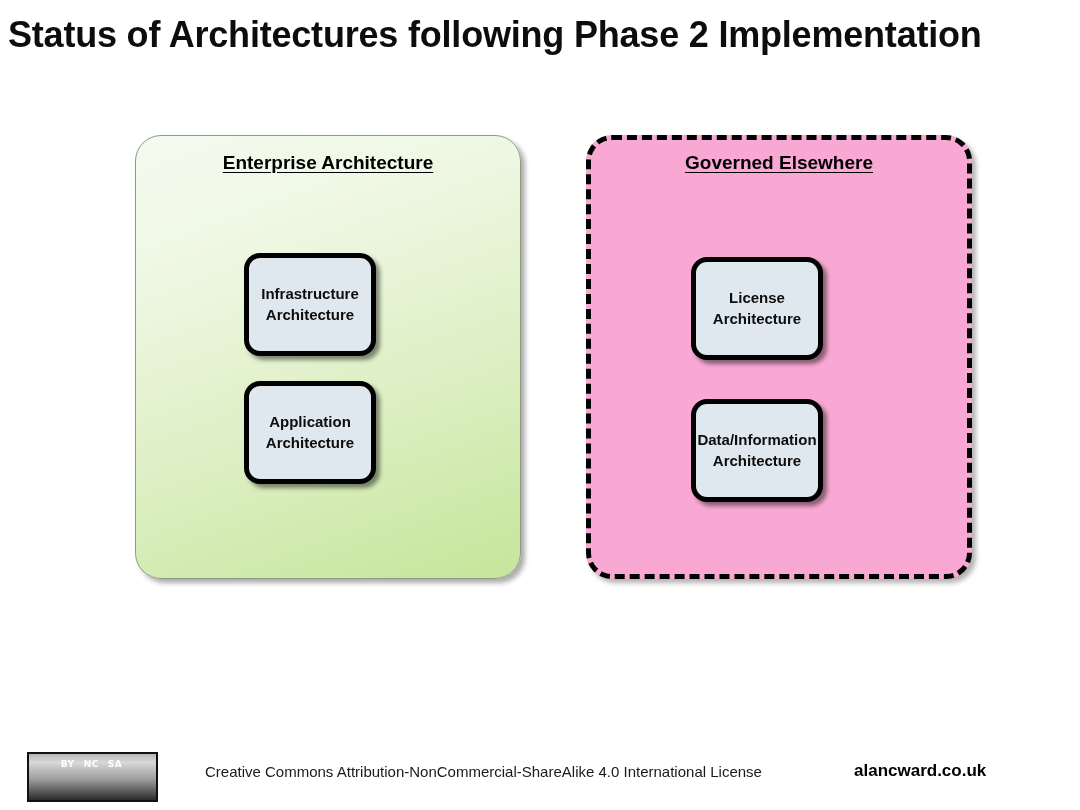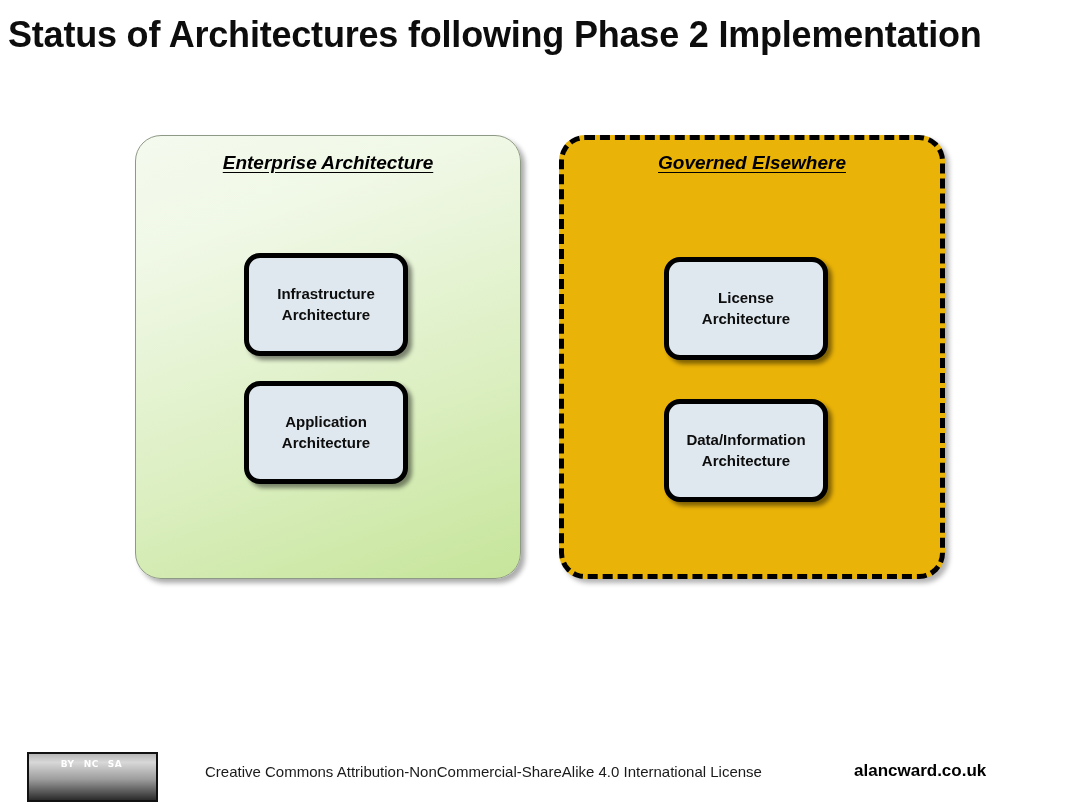--- a/index.html
+++ b/index.html
@@ -37,48 +37,47 @@
   #group-enterprise {
     left: 135px;
     top: 135px;
     width: 386px;
     height: 444px;
     background: linear-gradient(160deg, #f4faee 0%, #f0f8e6 22%, #dcefc2 62%, #c6e59a 100%);
     border: 1.5px solid #8f9a86;
     box-shadow: 4px 4px 5px rgba(0,0,0,0.33);
   }
   #group-governed {
-    left: 559px;
+    left: 586px;
     top: 135px;
     width: 386px;
     height: 444px;
-    background: #eab308;
+    background: #f9a8d4;
     border: 5px dashed #000000;
     box-shadow: 4px 4px 5px rgba(0,0,0,0.30);
   }
 
   .group-title {
     position: absolute;
     left: 0;
     right: 0;
     top: 16px;
     text-align: center;
     font-size: 19px;
     font-weight: bold;
     text-decoration: underline;
     text-underline-offset: 3px;
     color: #000000;
-    font-style: italic;
   }
   #group-governed .group-title { top: 12px; }
 
   
   .arch-box {
     position: absolute;
-    width: 164px;
+    width: 132px;
     height: 103px;
     background: #dfe8ef;
     border: 5px solid #000000;
     border-radius: 16px;
     box-sizing: border-box;
     display: flex;
     align-items: center;
     justify-content: center;
     text-align: center;
     font-size: 15px;

